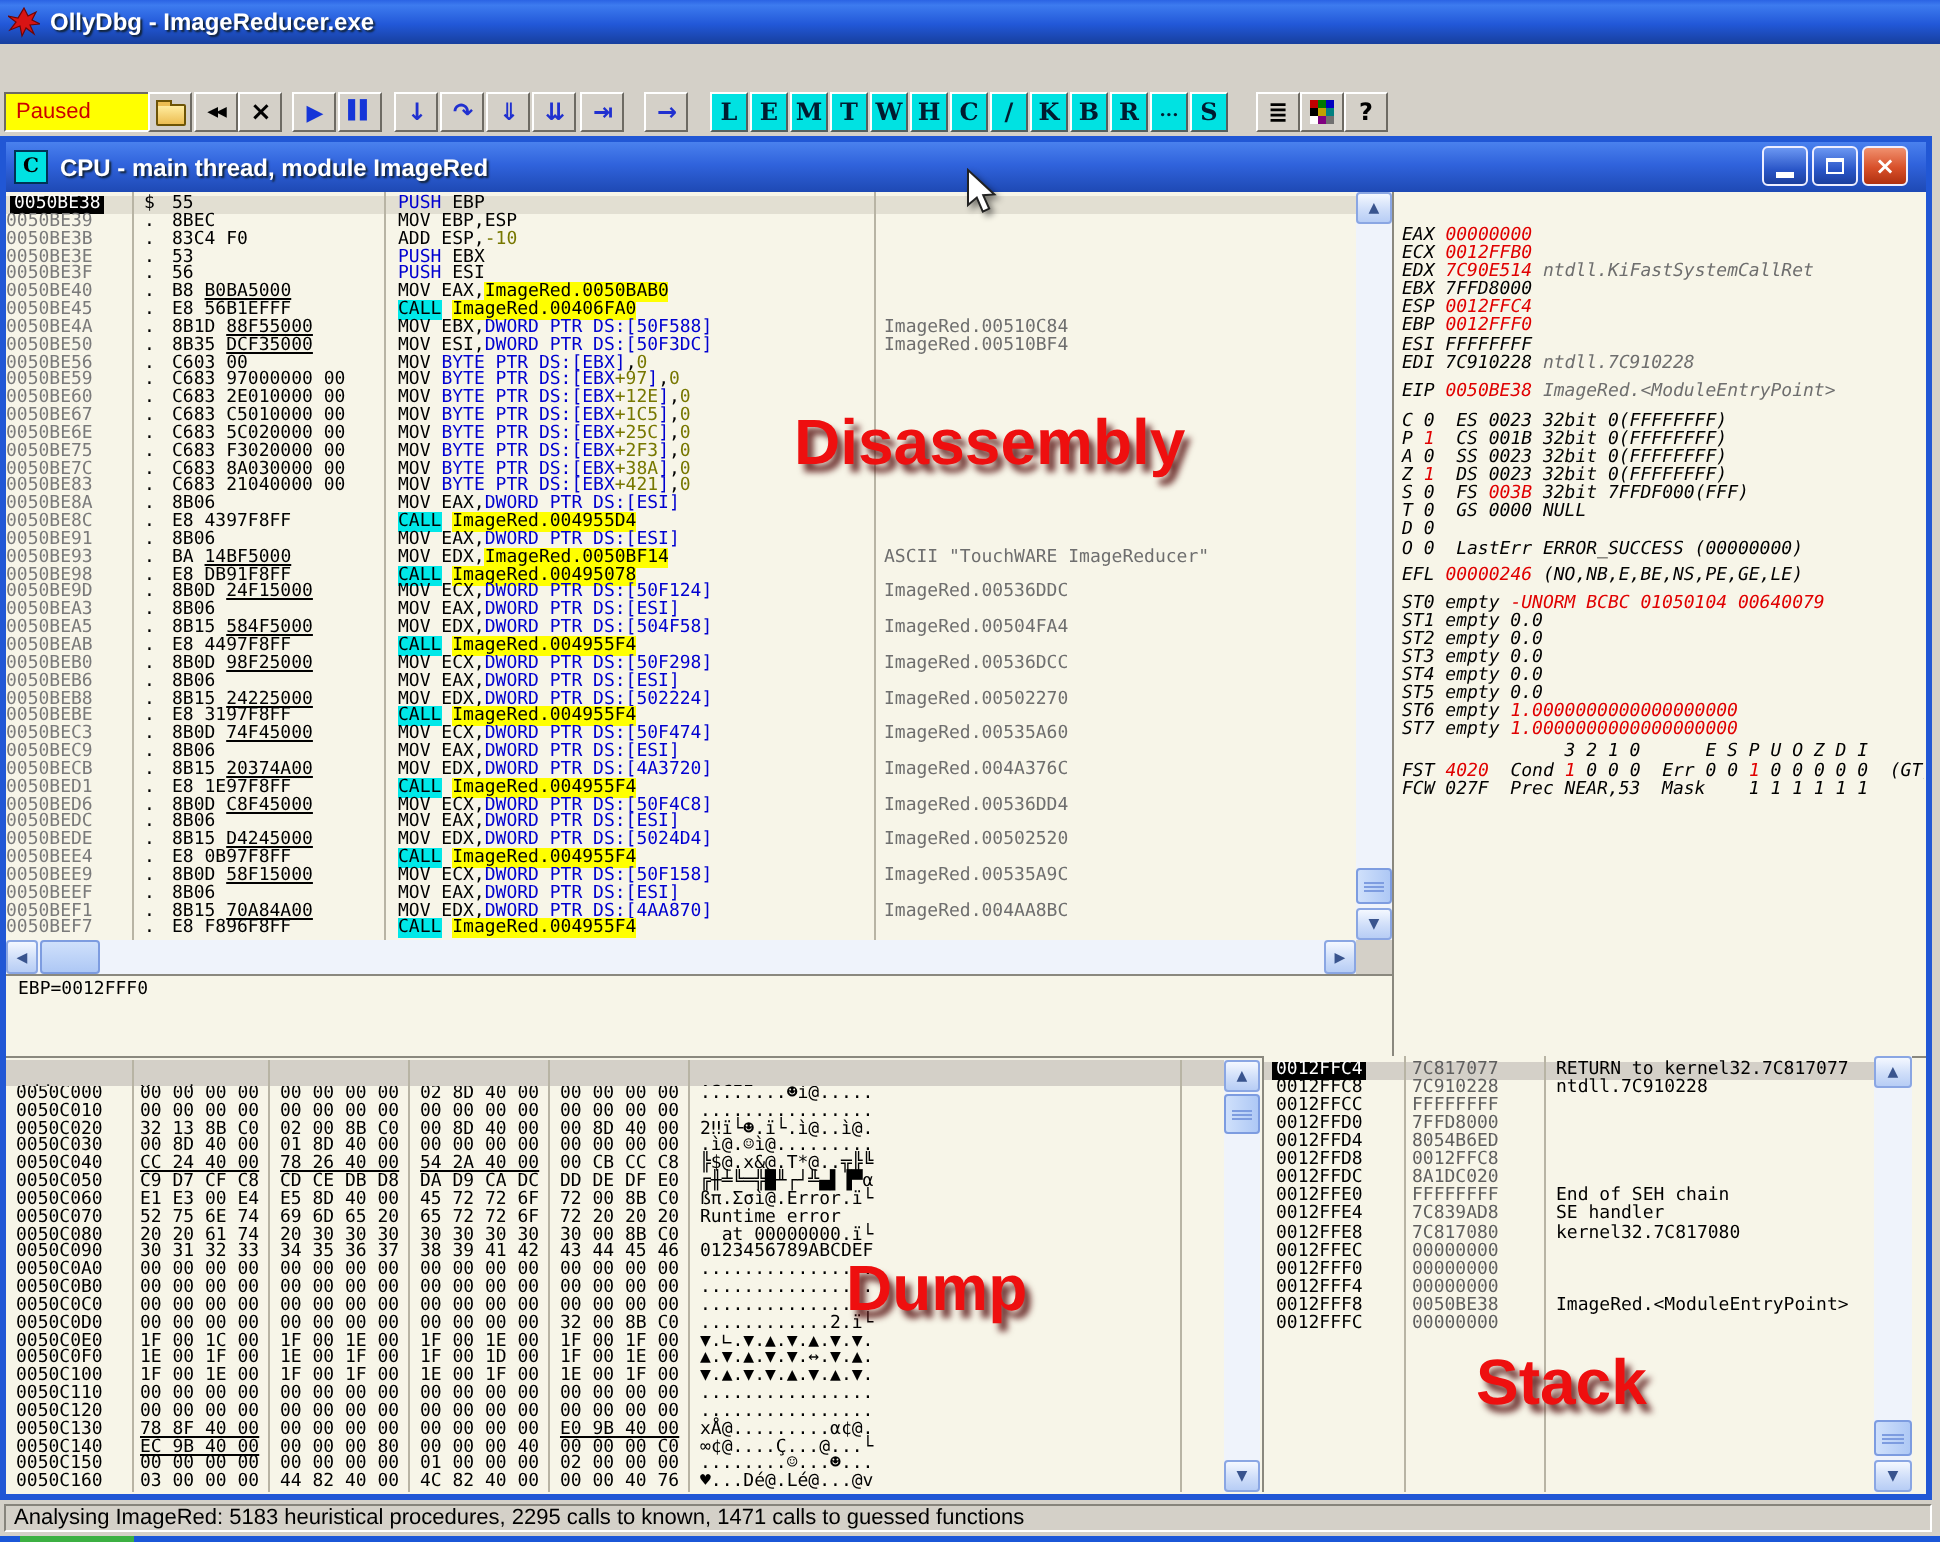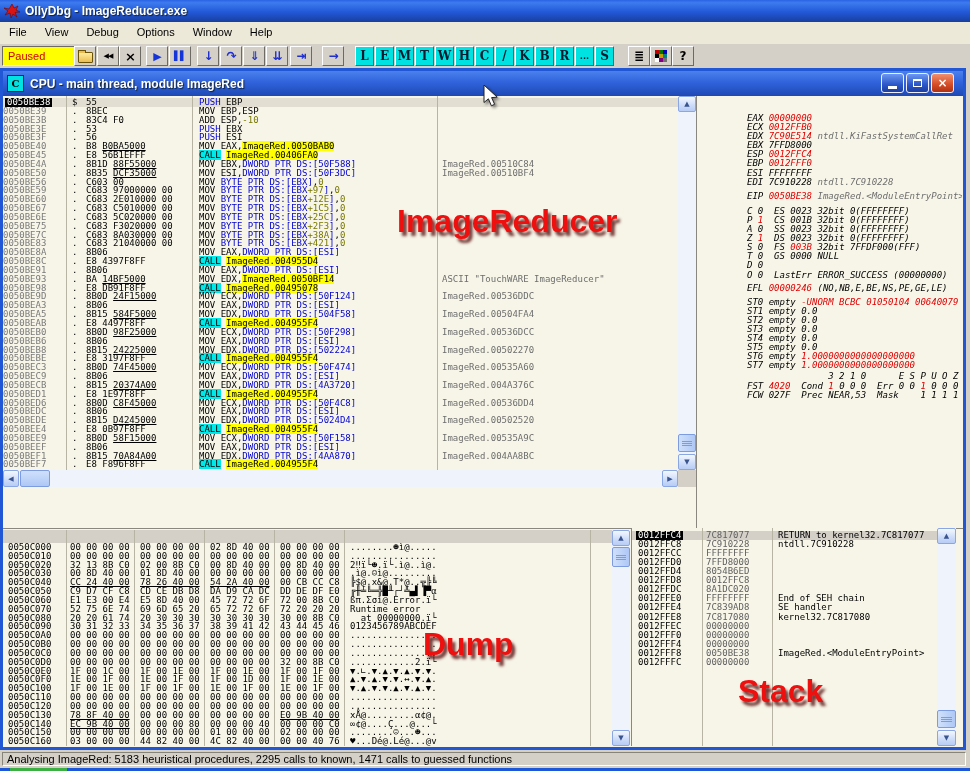--- a/index.html
+++ b/index.html
@@ -66,21 +66,21 @@
     color:#39548e;font:7px "DejaVu Sans",sans-serif;display:flex;align-items:center;justify-content:center;box-sizing:border-box;}
   .sthumb{position:absolute;background:linear-gradient(90deg,#cfe0fb,#aec8f5);border:1px solid #7d9ce0;border-radius:2px;box-sizing:border-box;}
   .sthumb.h{background:linear-gradient(#cfe0fb,#aec8f5);}
   .grip{position:absolute;left:3px;right:3px;top:50%;height:1px;background:#7d9ce0;box-shadow:0 2px 0 #7d9ce0,0 -2px 0 #7d9ce0;}
   
   .reg-header{position:absolute;left:697px;top:96px;width:265px;height:14px;background:#d4d0c8;
     border-bottom:1px solid #8a887e;font:bold 10px "DejaVu Sans Mono",monospace;color:#000;
     display:flex;align-items:center;}
   .reg-header .rtitle{margin-left:5px;}
   .reg-collapse{position:absolute;right:5px;font:10px "DejaVu Sans Mono",monospace;}
-  .rline{position:relative;height:9.1px;margin-left:46px;}
+  .rline{position:relative;height:9.1px;}
   
   .dump-header{position:absolute;left:3px;top:530px;width:609px;height:13px;background:#d4d0c8;
     border-bottom:1px solid #8a887e;font:9px "DejaVu Sans Mono",monospace;color:#000;}
   .dump-header span{position:absolute;top:12px;}
   .mrow{position:absolute;left:0;width:100%;height:8.84px;}
   .mrow span{position:absolute;top:0;color:#000;}
   .srow{position:absolute;left:0;width:100%;height:9.06px;}
   .srow span{position:absolute;top:0;}
   .srow.sel{background:#d4d0c8;}
   .st-a{left:6px;color:#000;} .srow.sel .st-a{background:#000;color:#fff;padding:0 2px;left:4px;}
@@ -105,21 +105,20 @@
 
   <div class="titlebar">
     <span class="appicon">
       <svg width="16" height="16" viewBox="0 0 16 16">
         <path d="M8 1 L10 5 L14 3 L12 7 L16 9 L11 9.5 L13 14 L9 11 L7 15 L6 10 L1 12 L4 8 L0 5 L5 6 Z" fill="#d81414" stroke="#6d0505" stroke-width="0.6"></path>
       </svg>
     </span>
     <span class="ttext">OllyDbg - ImageReducer.exe</span>
   </div>
 
-  <div class="menubar" id="menubar"><div class="menu-item">File</div><div class="menu-item">View</div><div class="menu-item">Debug</div><div class="menu-item">Options</div><div class="menu-item">Window</div><div class="menu-item">Help</div></div>
 
   <div class="toolbar" id="toolbar">
     <div class="paused">Paused</div>
   <div class="tbtn" style="left: 74px;">
         <span class="ic-folder"></span>
       </div>
       <div class="tbtn" style="left: 97px;">
         <span style="color: rgb(0, 0, 0); font-size: 7px; letter-spacing: -1px;">◀◀</span>
       </div>
       <div class="tbtn" style="left: 119px;">
@@ -201,20 +200,23 @@
     <div class="sbtn" style="left:0;top:358px;width:18px;height:16px;">▼</div>
   </div>
 
   <div class="sb" style="left:3px;top:470px;width:675px;height:17px;">
     <div class="sbtn" style="left:0;top:0;width:16px;height:17px;">◀</div>
     <div class="sthumb h" style="left:17px;top:0;width:30px;height:17px;"></div>
     <div class="sbtn" style="left:659px;top:0;width:16px;height:17px;">▶</div>
   </div>
   <div style="position:absolute;left:678px;top:470px;width:18px;height:17px;background:#d4d0c8;"></div>
 
+  <div class="infopane">
+    <span class="infoline mono">EBP=0012FFF0</span>
+  </div>
 
   <div class="pane mono" id="registers" style="left:697px;top:111px;width:265px;height:417px;padding-top:3px;"><div class="rline" style="margin-top: 0px; padding-left: 4px;"><i class="sg-k">EAX </i><i class="sg-r">00000000</i></div><div class="rline" style="margin-top: 0px; padding-left: 4px;"><i class="sg-k">ECX </i><i class="sg-r">0012FFB0</i></div><div class="rline" style="margin-top: 0px; padding-left: 4px;"><i class="sg-k">EDX </i><i class="sg-r">7C90E514</i><i class="sg-g"> ntdll.KiFastSystemCallRet</i></div><div class="rline" style="margin-top: 0px; padding-left: 4px;"><i class="sg-k">EBX 7FFD8000</i></div><div class="rline" style="margin-top: 0px; padding-left: 4px;"><i class="sg-k">ESP </i><i class="sg-r">0012FFC4</i></div><div class="rline" style="margin-top: 0px; padding-left: 4px;"><i class="sg-k">EBP </i><i class="sg-r">0012FFF0</i></div><div class="rline" style="margin-top: 0px; padding-left: 4px;"><i class="sg-k">ESI FFFFFFFF</i></div><div class="rline" style="margin-top: 0px; padding-left: 4px;"><i class="sg-k">EDI 7C910228</i><i class="sg-g"> ntdll.7C910228</i></div><div class="rline" style="margin-top: 5px; padding-left: 4px;"><i class="sg-k">EIP </i><i class="sg-r">0050BE38</i><i class="sg-g"> ImageRed.&lt;ModuleEntryPoint&gt;</i></div><div class="rline" style="margin-top: 6px; padding-left: 4px;"><i class="sg-k">C 0  ES 0023 32bit 0(FFFFFFFF)</i></div><div class="rline" style="margin-top: 0px; padding-left: 4px;"><i class="sg-k">P </i><i class="sg-r">1</i><i class="sg-k">  CS 001B 32bit 0(FFFFFFFF)</i></div><div class="rline" style="margin-top: 0px; padding-left: 4px;"><i class="sg-k">A 0  SS 0023 32bit 0(FFFFFFFF)</i></div><div class="rline" style="margin-top: 0px; padding-left: 4px;"><i class="sg-k">Z </i><i class="sg-r">1</i><i class="sg-k">  DS 0023 32bit 0(FFFFFFFF)</i></div><div class="rline" style="margin-top: 0px; padding-left: 4px;"><i class="sg-k">S 0  FS </i><i class="sg-r">003B</i><i class="sg-k"> 32bit 7FFDF000(FFF)</i></div><div class="rline" style="margin-top: 0px; padding-left: 4px;"><i class="sg-k">T 0  GS 0000 NULL</i></div><div class="rline" style="margin-top: 0px; padding-left: 4px;"><i class="sg-k">D 0</i></div><div class="rline" style="margin-top: 0px; padding-left: 4px;"><i class="sg-k">O 0  LastErr ERROR_SUCCESS (00000000)</i></div><div class="rline" style="margin-top: 4px; padding-left: 4px;"><i class="sg-k">EFL </i><i class="sg-r">00000246</i><i class="sg-k"> (NO,NB,E,BE,NS,PE,GE,LE)</i></div><div class="rline" style="margin-top: 5px; padding-left: 4px;"><i class="sg-k">ST0 empty </i><i class="sg-r">-UNORM BCBC 01050104 00640079</i></div><div class="rline" style="margin-top: 0px; padding-left: 4px;"><i class="sg-k">ST1 empty 0.0</i></div><div class="rline" style="margin-top: 0px; padding-left: 4px;"><i class="sg-k">ST2 empty 0.0</i></div><div class="rline" style="margin-top: 0px; padding-left: 4px;"><i class="sg-k">ST3 empty 0.0</i></div><div class="rline" style="margin-top: 0px; padding-left: 4px;"><i class="sg-k">ST4 empty 0.0</i></div><div class="rline" style="margin-top: 0px; padding-left: 4px;"><i class="sg-k">ST5 empty 0.0</i></div><div class="rline" style="margin-top: 0px; padding-left: 4px;"><i class="sg-k">ST6 empty </i><i class="sg-r">1.0000000000000000000</i></div><div class="rline" style="margin-top: 0px; padding-left: 4px;"><i class="sg-k">ST7 empty </i><i class="sg-r">1.0000000000000000000</i></div><div class="rline" style="margin-top: 2px; padding-left: 4px;"><i class="sg-k">               3 2 1 0      E S P U O Z D I</i></div><div class="rline" style="margin-top: 0px; padding-left: 4px;"><i class="sg-k">FST </i><i class="sg-r">4020</i><i class="sg-k">  Cond </i><i class="sg-r">1</i><i class="sg-k"> 0 0 0  Err 0 0 </i><i class="sg-r">1</i><i class="sg-k"> 0 0 0 0 0  (GT)</i></div><div class="rline" style="margin-top: 0px; padding-left: 4px;"><i class="sg-k">FCW 027F  Prec NEAR,53  Mask    1 1 1 1 1 1</i></div></div>
   <div class="vline" style="left:696px;top:96px;height:432px;background:#8a887e;"></div>
 
   <div class="hline" style="left:3px;top:528px;width:960px;background:#8a887e;"></div>
 
   <div class="dump-header">
     <span style="left:6px;">Address</span>
     <span style="left:67px;">Hex dump</span>
     <span style="left:347px;">ASCII</span>
@@ -247,21 +249,21 @@
       </div>
     <div class="sbtn" style="left:0;top:202px;width:19px;height:16px;">▼</div>
   </div>
 
   <div class="statusbar">
     <div class="statusfield">Analysing ImageRed: 5183 heuristical procedures, 2295 calls to known, 1471 calls to guessed functions</div>
   </div>
   <div class="bottomstrip"></div>
   <div class="greenbit"></div>
 
-  <div class="anno" style="left:397px;top:203px;">ImageReducer</div>
+  <div class="anno" style="left:397px;top:203px;">Disassembly</div>
   <div class="anno" style="left:423px;top:626px;">Dump</div>
   <div class="anno" style="left:738px;top:673px;">Stack</div>
 
   <div class="cursor" style="left:483px;top:84px;">
     <svg width="17" height="24" viewBox="0 0 17 24">
       <path d="M1,1 L1,18.5 L5.4,14.8 L8.4,21.8 L11.6,20.3 L8.6,13.6 L14.2,13.2 Z" fill="#fff" stroke="#222" stroke-width="1"></path>
     </svg>
   </div>
 
 </div>

